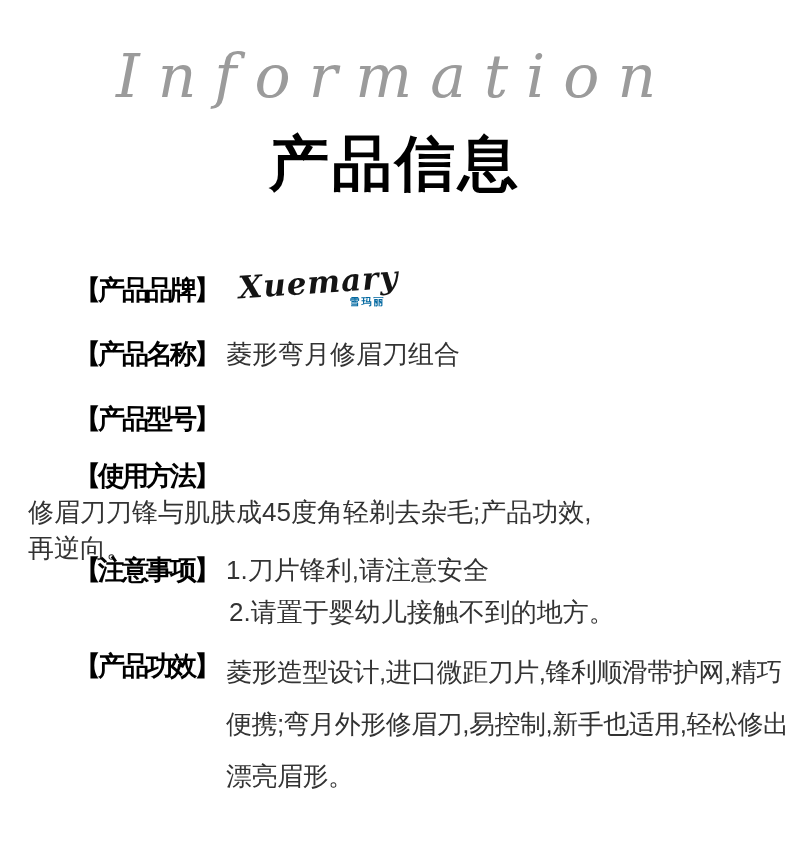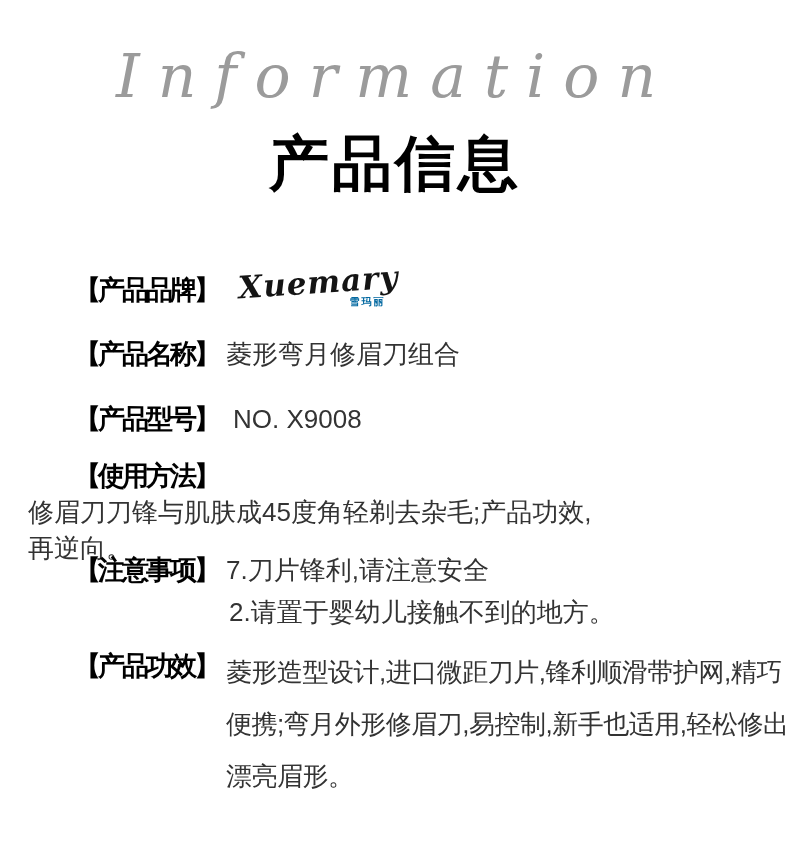--- a/index.html
+++ b/index.html
@@ -142,32 +142,31 @@
   </div>
 </div>
 
 <div class="row" id="row-name">
   <span class="label">【产品名称】</span>
   <span class="value nowrap">菱形弯月修眉刀组合</span>
 </div>
 
 <div class="row" id="row-model">
   <span class="label">【产品型号】</span>
-  <span class="value nowrap">NO. X9008</span>
 </div>
 
 <div id="row-usage">
   <span class="label">【使用方法】</span><span class="value nowrap">修眉刀刀锋与肌肤成45度角轻剃去杂毛;产品功效,</span>
   <span class="value wrap-line">再逆向。</span>
 </div>
 
 <div class="row" id="row-notice">
   <span class="label">【注意事项】</span>
   <div class="multi">
-    <div class="value nowrap">7.刀片锋利,请注意安全</div>
+    <div class="value nowrap">1.刀片锋利,请注意安全</div>
     <div class="value nowrap line2">2.请置于婴幼儿接触不到的地方。</div>
   </div>
 </div>
 
 <div class="row" id="row-efficacy">
   <span class="label">【产品功效】</span>
   <div class="multi">
     <div class="value">菱形造型设计,进口微距刀片,锋利顺滑带护网,精巧</div>
     <div class="value">便携;弯月外形修眉刀,易控制,新手也适用,轻松修出</div>
     <div class="value">漂亮眉形。</div>

